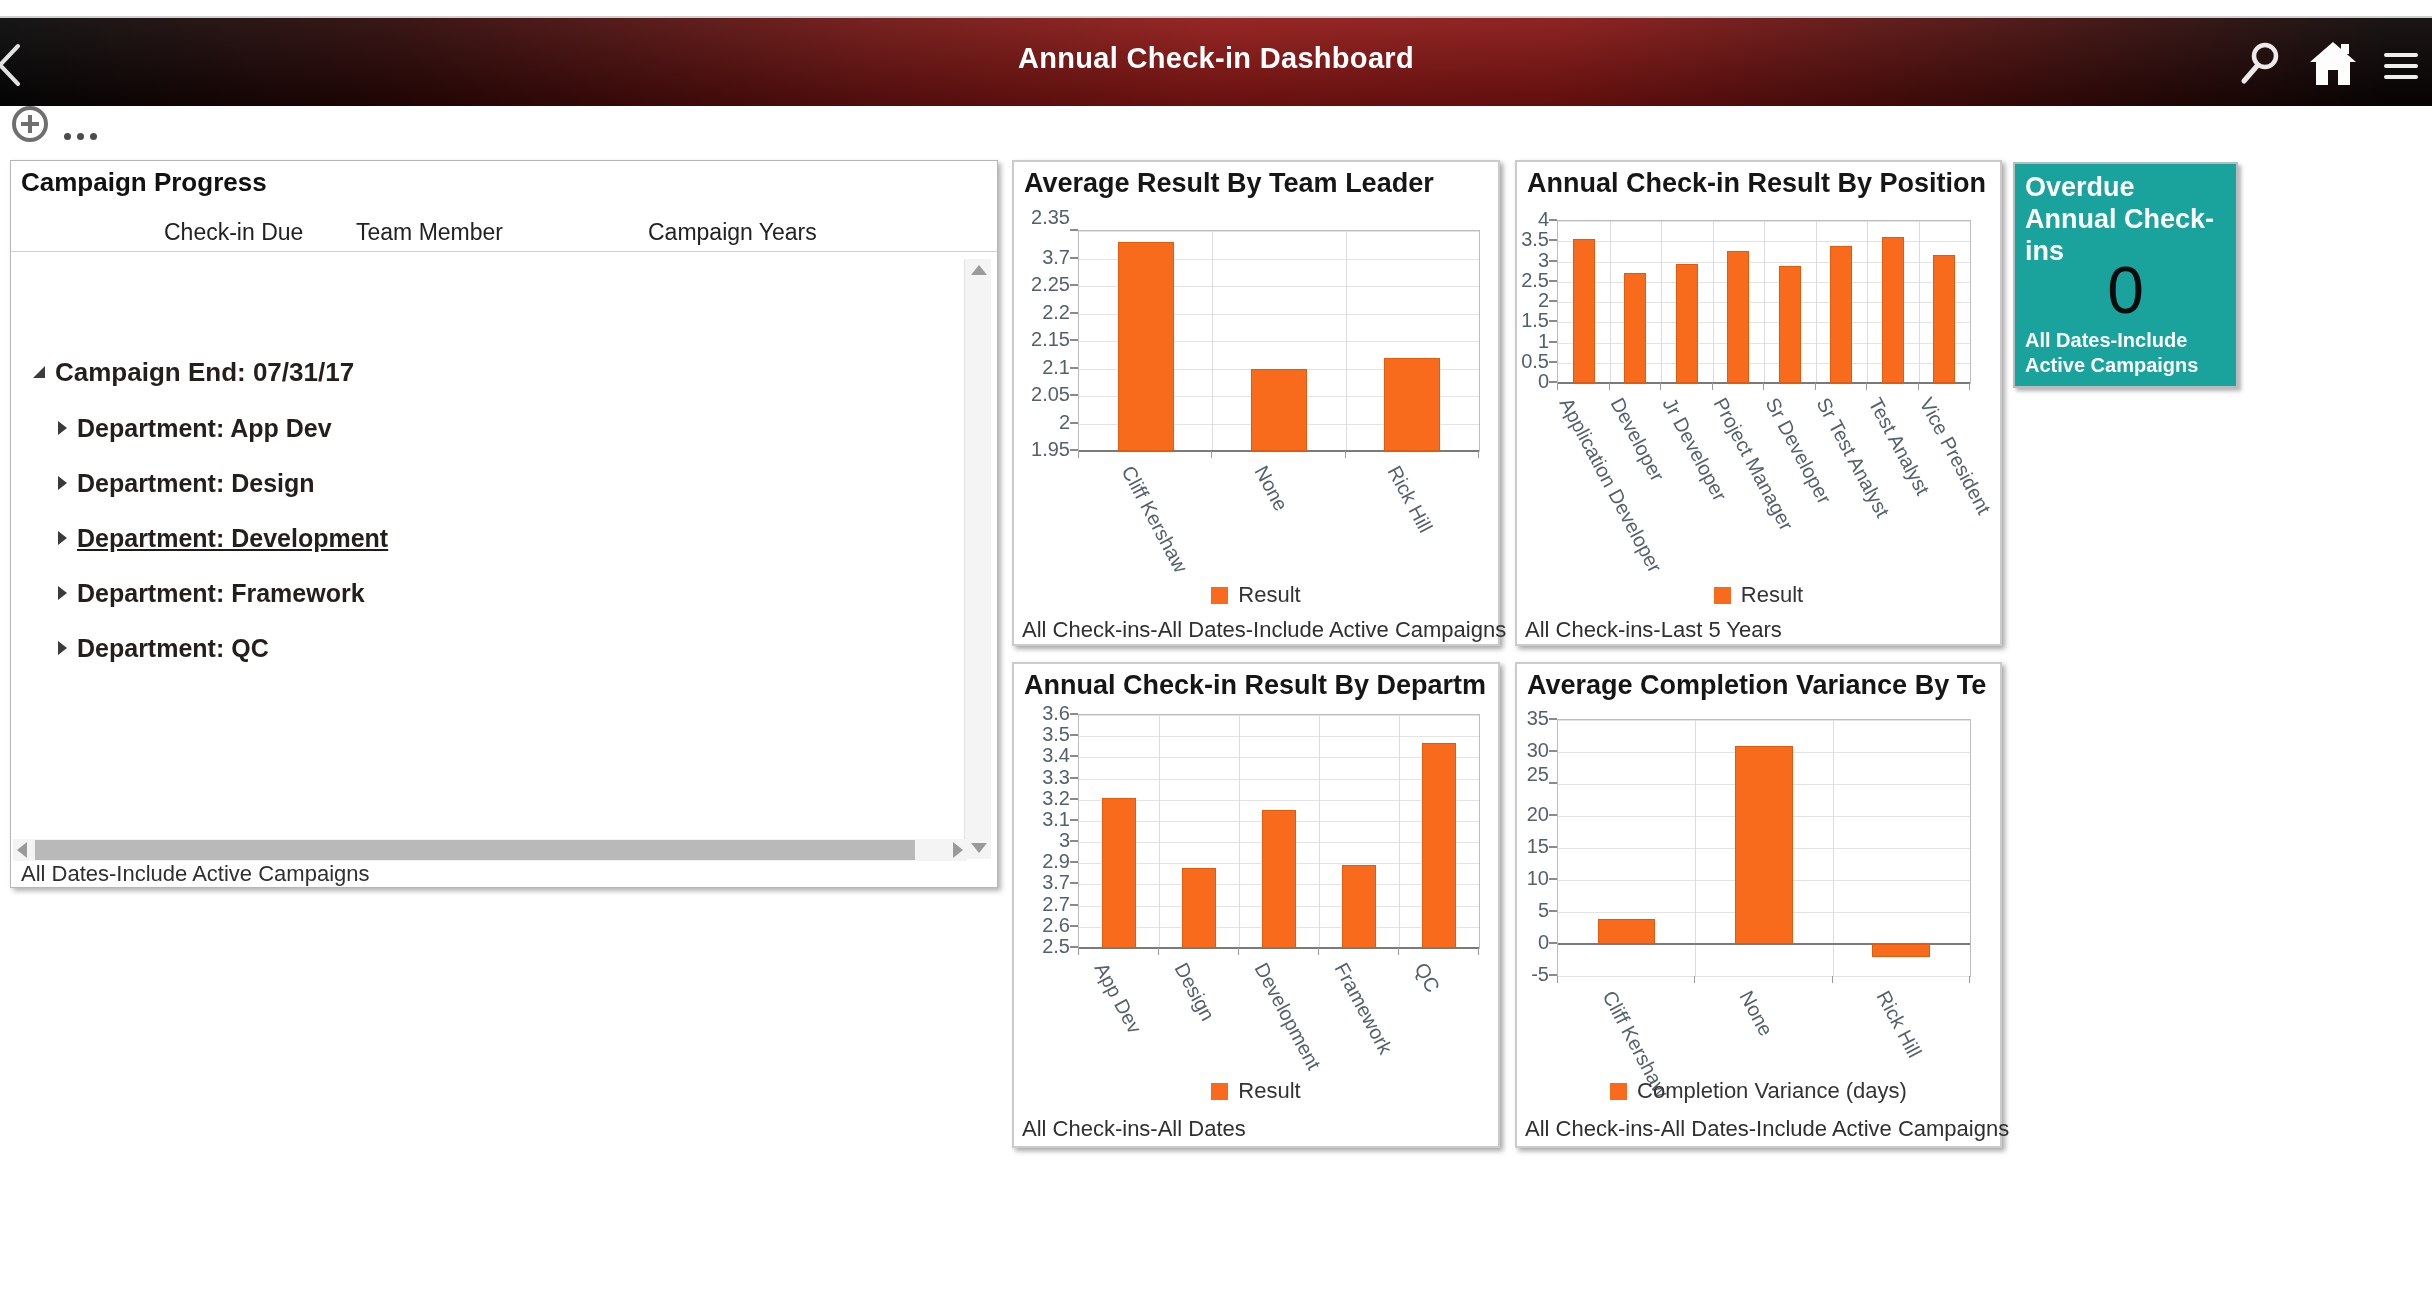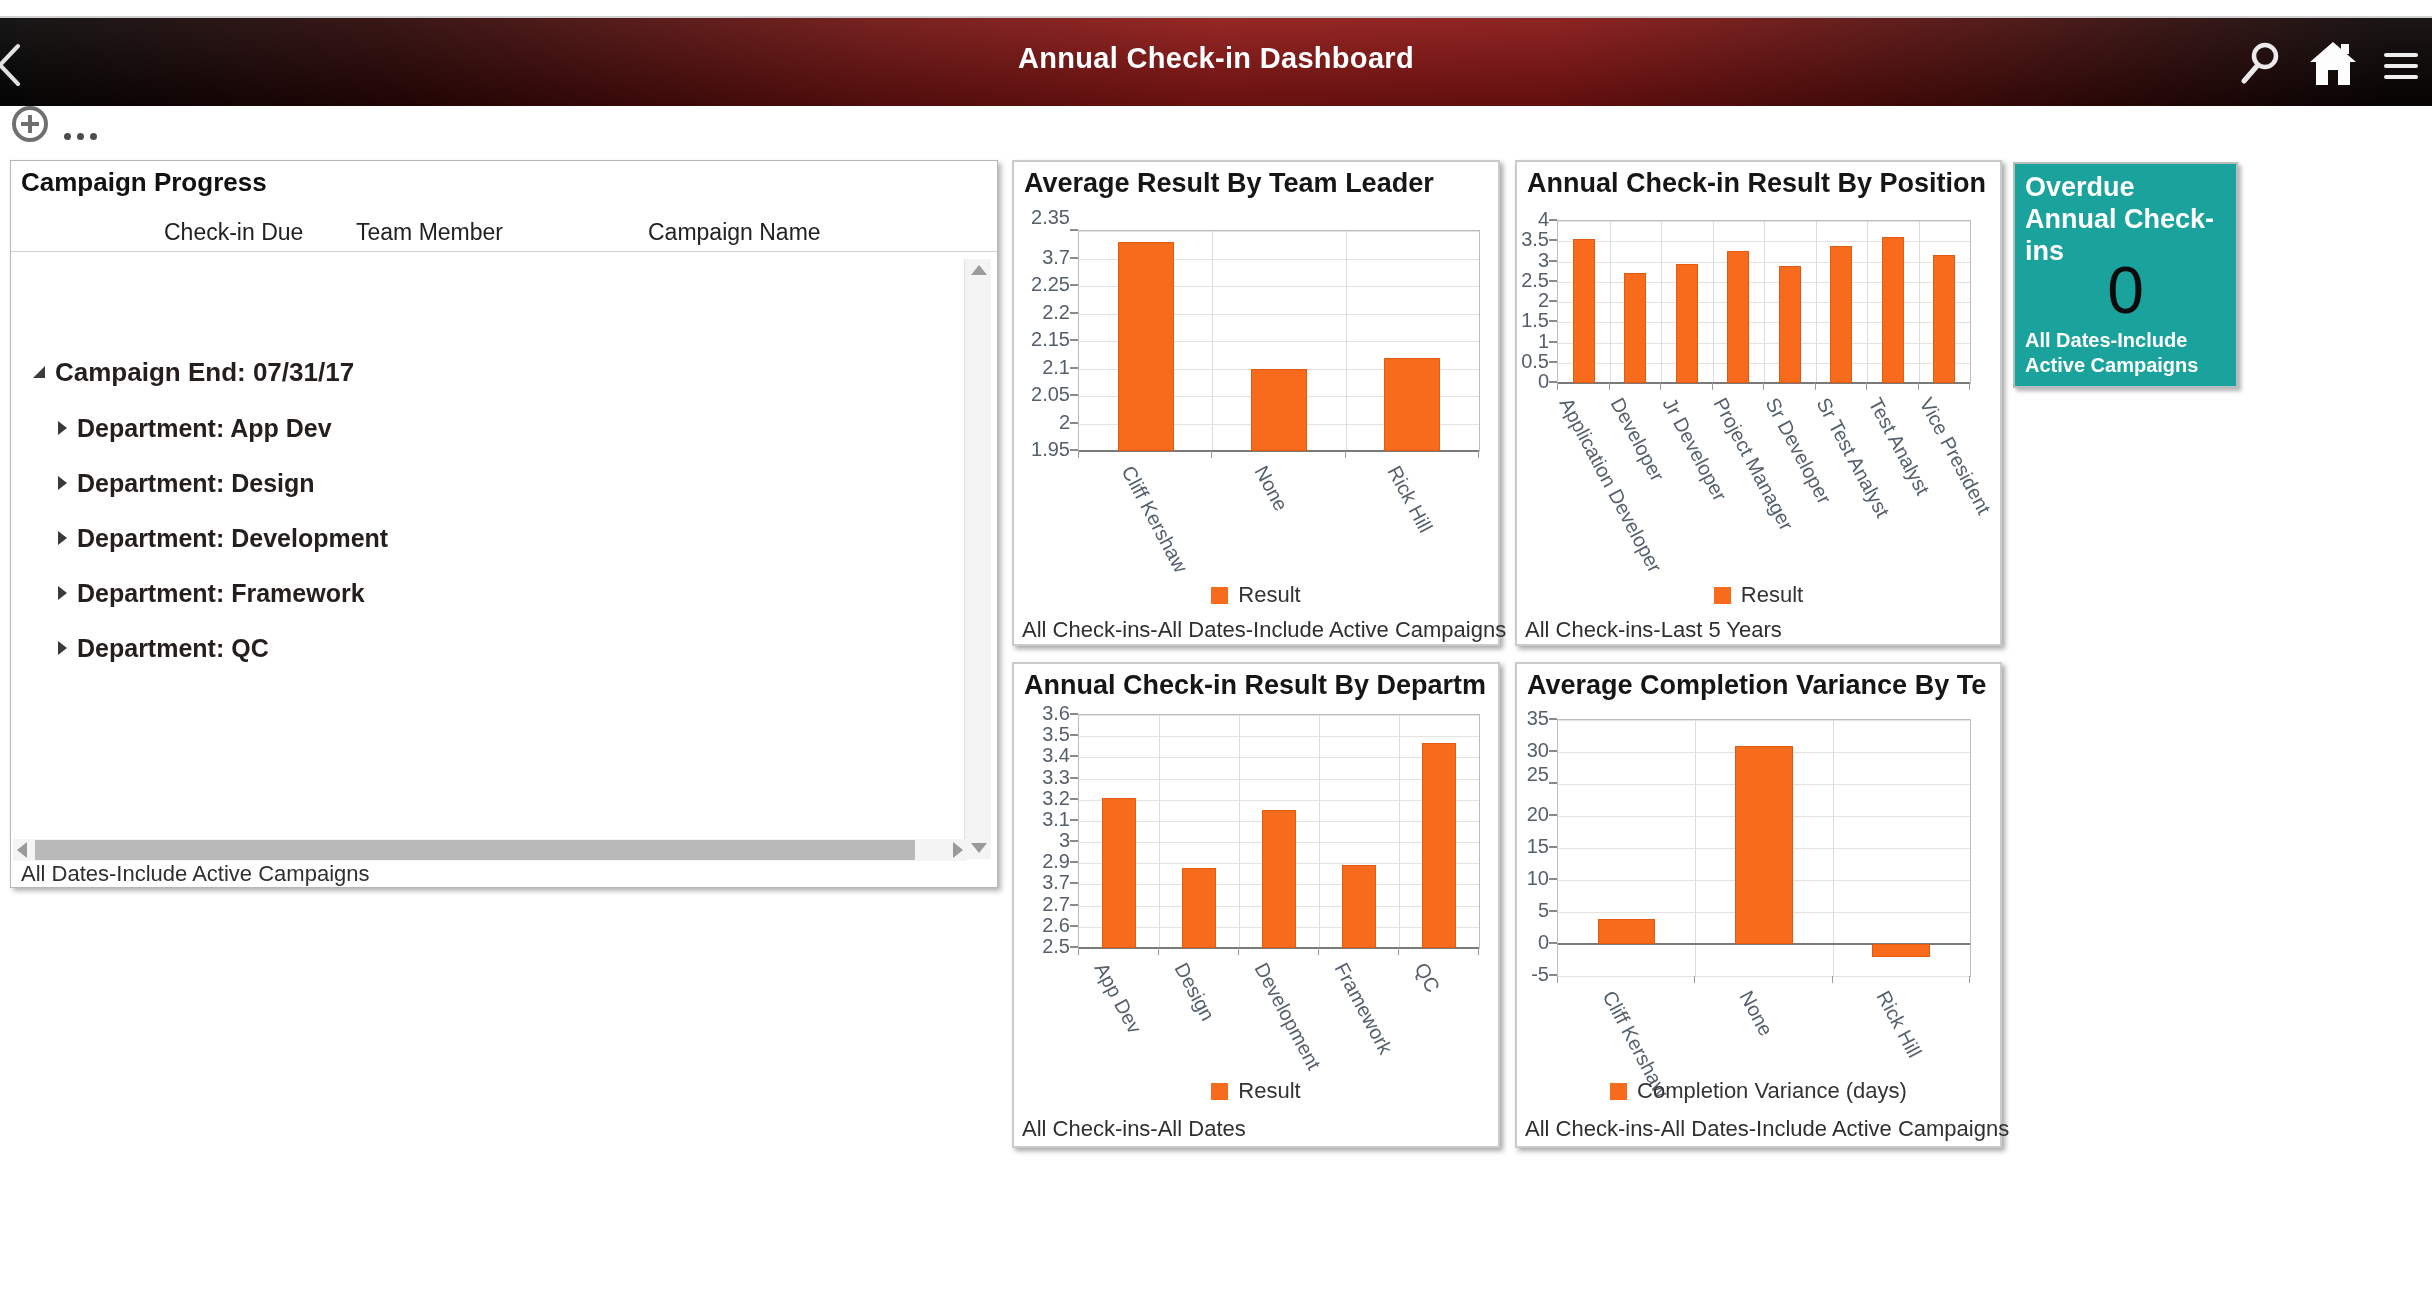--- a/index.html
+++ b/index.html
@@ -115,39 +115,39 @@
         <i></i>
         <i></i>
       </div>
   </div>
 
   <section class="panel">
     <h2>Campaign Progress</h2>
     <div class="cols">
         <span style="left: 153px;">Check-in Due</span>
         <span style="left: 345px;">Team Member</span>
-        <span style="left: 637px;">Campaign Name</span>
+        <span style="left: 637px;">Campaign Years</span>
       </div>
     <div class="cols-line"></div>
 
     <div class="tree">
       <div class="tree-row root-row" style="top:104px;left:22px;">
         <span class="tw-exp"></span>
         <span class="lbl">Campaign End: 07/31/17</span>
       </div>
 
     <div class="tree-row dept-row" style="top: 160px; left: 47px;">
           <div class="tw-col"></div>
           <span class="lbl">Department: App Dev</span>
         </div>
         <div class="tree-row dept-row" style="top: 215px; left: 47px;">
           <div class="tw-col"></div>
           <span class="lbl">Department: Design</span>
         </div>
-        <div class="tree-row dept-row" style="top: 270px; left: 47px;">
+        <div class="tree-row dept-row" style="top: 270px; left: 47px; text-decoration: underline;">
           <div class="tw-col"></div>
           <span class="lbl">Department: Development</span>
         </div>
         <div class="tree-row dept-row" style="top: 325px; left: 47px;">
           <div class="tw-col"></div>
           <span class="lbl">Department: Framework</span>
         </div>
         <div class="tree-row dept-row" style="top: 380px; left: 47px;">
           <div class="tw-col"></div>
           <span class="lbl">Department: QC</span>

